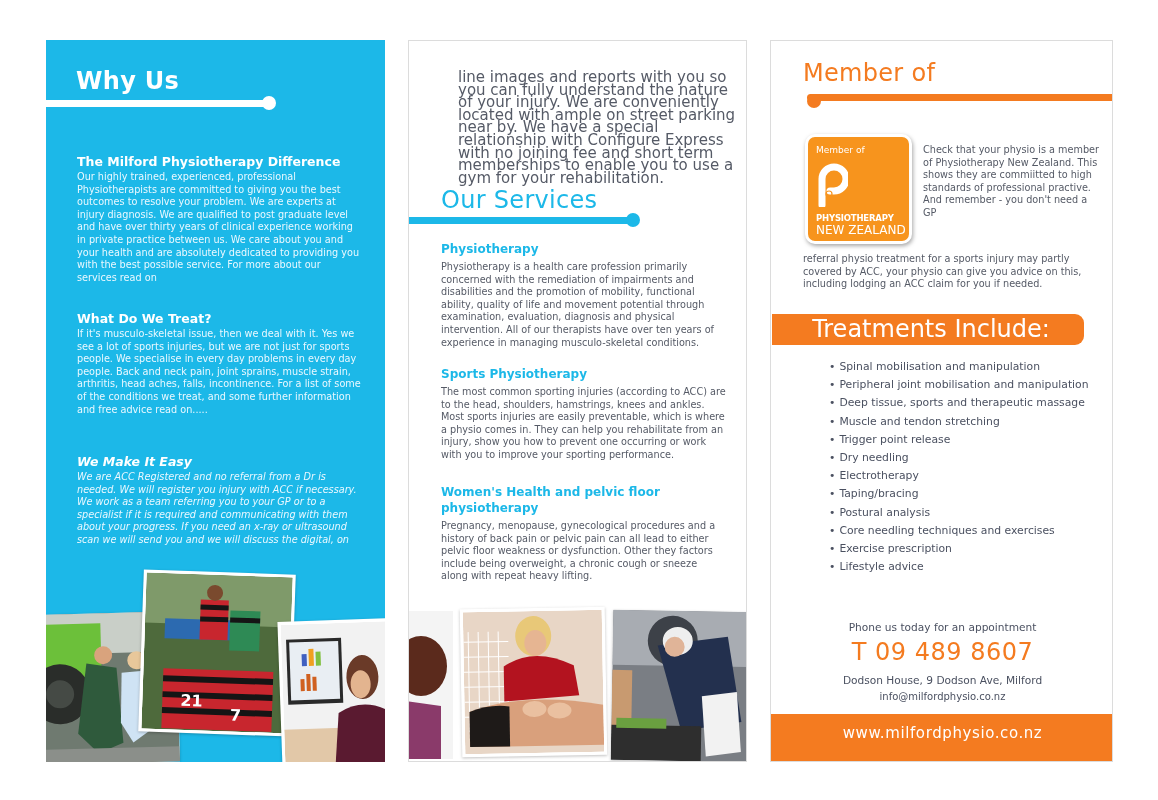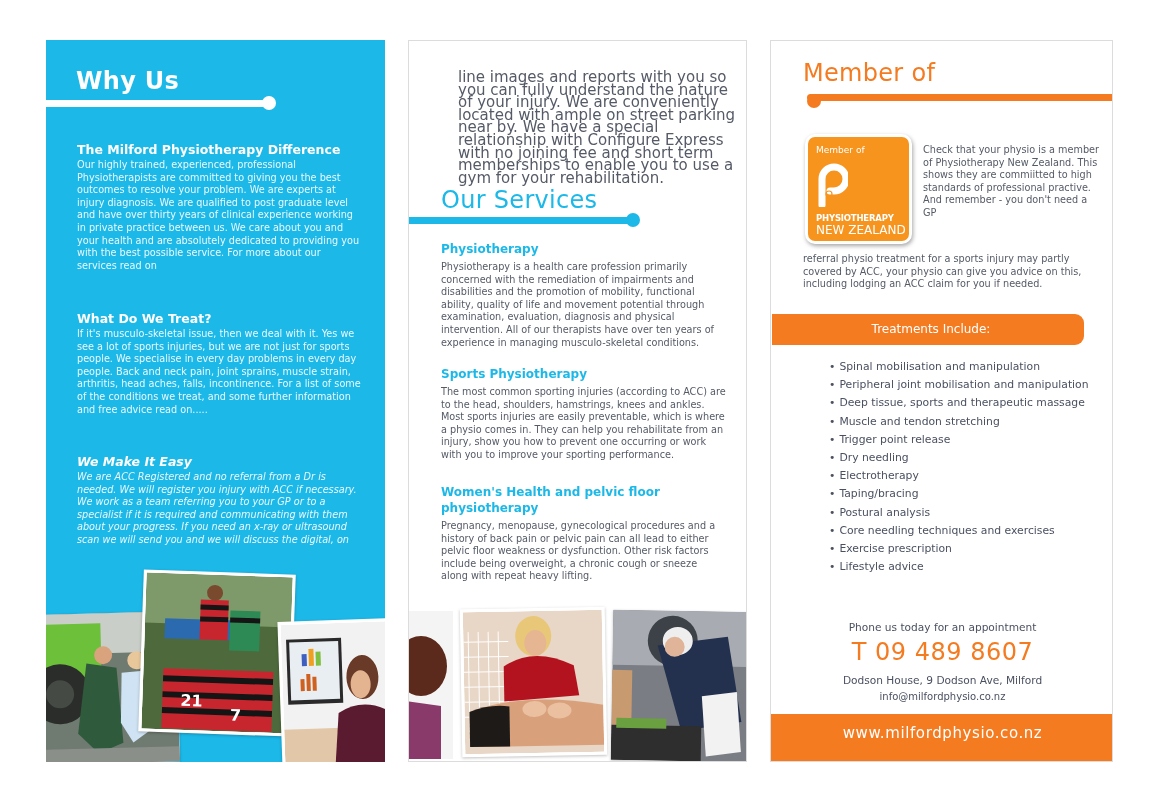--- a/index.html
+++ b/index.html
@@ -41,40 +41,40 @@
   .right-title { left: 32px; top: 18px; color: #f47b20; }
   .right-bar { left: 36px; top: 53px; width: 320px; background: #f47b20; }
   .right-knob { left: 36px; top: 53px; background: #f47b20; }
   .badge { position: absolute; left: 34px; top: 93px; width: 107px; height: 110px; background: #f7941d; border-radius: 10px; border: 3px solid #ffffff; box-shadow: 1px 2px 4px rgba(0,0,0,0.35); color: #ffffff; }
   .badge-top { position: absolute; left: 8px; top: 8px; font-size: 9px; }
   .badge-p { position: absolute; left: 10px; top: 26px; width: 30px; height: 44px; }
   .badge-name1 { position: absolute; left: 8px; top: 76px; font-size: 8.5px; font-weight: bold; letter-spacing: -0.2px; }
   .badge-name2 { position: absolute; left: 8px; top: 86px; font-size: 12px; }
   .r-intro { position: absolute; left: 152px; top: 103px; width: 180px; font-size: 9.7px; line-height: 12.6px; color: #555a66; }
   .r-cont { position: absolute; left: 32px; top: 212px; width: 300px; font-size: 9.7px; line-height: 12.6px; color: #555a66; }
-  .treat-bar { position: absolute; left: 1px; top: 273px; width: 312px; height: 31px; background: #f47b20; border-radius: 0 9px 9px 0; color: #ffffff; font-size: 12px; text-align: center; line-height: 31px; padding-left: 6px; }
+  .treat-bar { position: absolute; left: 1px; top: 273px; width: 312px; height: 31px; background: #f47b20; border-radius: 0 9px 9px 0; color: #ffffff; font-size: 24px; text-align: center; line-height: 31px; padding-left: 6px; }
   .treat-list { position: absolute; left: 58px; top: 317px; list-style: none; }
   .treat-list li { font-size: 10.8px; color: #4a5060; line-height: 18.2px; }
   .treat-list li::before { content: "•"; margin-right: 4px; }
   .contact { position: absolute; left: 0; width: 343px; text-align: center; }
   .c-prompt { top: 580px; font-size: 10.6px; color: #4a5060; }
   .c-phone { top: 597px; font-size: 24px; color: #f47b20; letter-spacing: 0.5px; }
   .c-addr { top: 633px; font-size: 10.6px; color: #4a5060; }
   .c-email { top: 650px; font-size: 10px; color: #4a5060; }
   .footer-band { position: absolute; left: 0; top: 673px; width: 343px; height: 48px; background: #f47b20; color: #ffffff; font-size: 15px; text-align: center; line-height: 38px; letter-spacing: 0.6px; }
 </style>
 </head>
 <body>
 
 <div class="panel panel-left">
   <h1 class="big-title left-title">Why Us</h1>
   <div class="bar left-bar"></div>
   <div class="knob left-knob" style="top:56px;"></div>
 
-  <div class="l-section" style="top:102px;">
+  <div class="l-section" style="top:114px;">
     <div class="l-head">The Milford Physiotherapy Difference</div>
     <p class="l-body">Our highly trained, experienced, professional Physiotherapists are committed to giving you the best outcomes to resolve your problem. We are experts at injury diagnosis. We are qualified to post graduate level and have over thirty years of clinical experience working in private practice between us. We care about you and your health and are absolutely dedicated to providing you with the best possible service. For more about our services read on</p>
   </div>
 
   <div class="l-section" style="top:271px;">
     <div class="l-head">What Do We Treat?</div>
     <p class="l-body">If it's musculo-skeletal issue, then we deal with it. Yes we see a lot of sports injuries, but we are not just for sports people. We specialise in  every day problems in every day people. Back and neck pain, joint sprains, muscle strain, arthritis, head aches, falls, incontinence. For a list of some of the conditions we treat, and some further information and free advice  read on.....</p>
   </div>
 
   <div class="l-section" style="top:414px;font-style:italic;">
@@ -149,21 +149,21 @@
   <div class="m-section" style="top:200px;">
     <div class="m-head">Physiotherapy</div>
     <p class="m-body">Physiotherapy is a health care profession primarily concerned with the remediation of impairments and disabilities and the promotion of mobility, functional ability, quality of life and movement potential through examination, evaluation, diagnosis and physical intervention. All of our therapists have over ten years of experience in managing musculo-skeletal conditions.</p>
   </div>
   <div class="m-section" style="top:325px;">
     <div class="m-head">Sports Physiotherapy</div>
     <p class="m-body">The most common sporting injuries (according to ACC) are to the head, shoulders, hamstrings, knees and ankles. Most sports injuries are easily preventable, which is where a physio comes in. They can help you rehabilitate from an injury, show you how to prevent one occurring or work with you to improve your sporting performance.</p>
   </div>
   <div class="m-section" style="top:443px;">
     <div class="m-head" style="width:220px;">Women's Health and pelvic floor physiotherapy</div>
-    <p class="m-body">Pregnancy, menopause, gynecological procedures and a history of back pain or pelvic pain can all lead to either pelvic floor weakness or dysfunction.  Other risk factors include being overweight, a chronic cough or sneeze along with repeat heavy lifting.</p>
+    <p class="m-body">Pregnancy, menopause, gynecological procedures and a history of back pain or pelvic pain can all lead to either pelvic floor weakness or dysfunction.  Other they factors include being overweight, a chronic cough or sneeze along with repeat heavy lifting.</p>
   </div>
 
   <div class="photo" style="left:-4px; top:570px; width:48px; height:148px; box-shadow:none; padding:0;">
     <div class="photo-inner">
       <svg width="48" height="148" viewBox="0 0 48 148">
         <rect width="48" height="148" fill="#f4f4f4"></rect>
         <ellipse cx="16" cy="55" rx="26" ry="30" fill="#5b2a1c"></ellipse>
         <path d="M0 90 L36 95 L36 148 L0 148 Z" fill="#8a3a6a"></path>
       </svg>
     </div>

